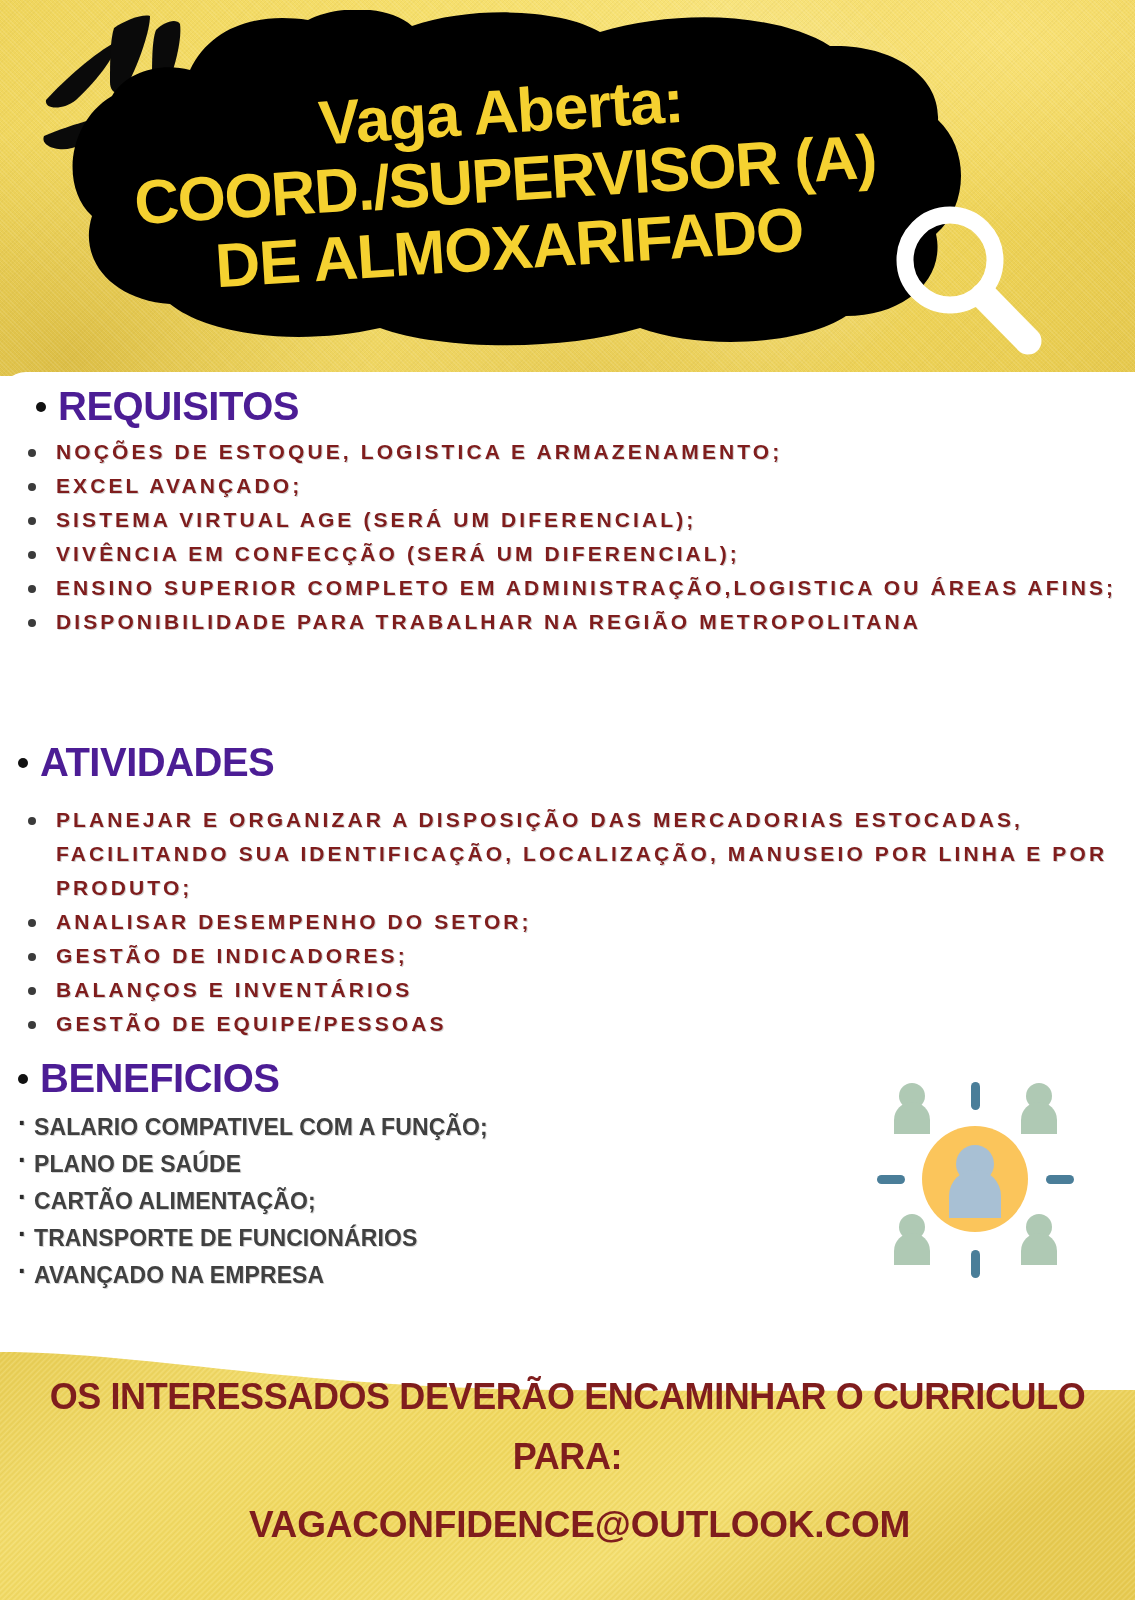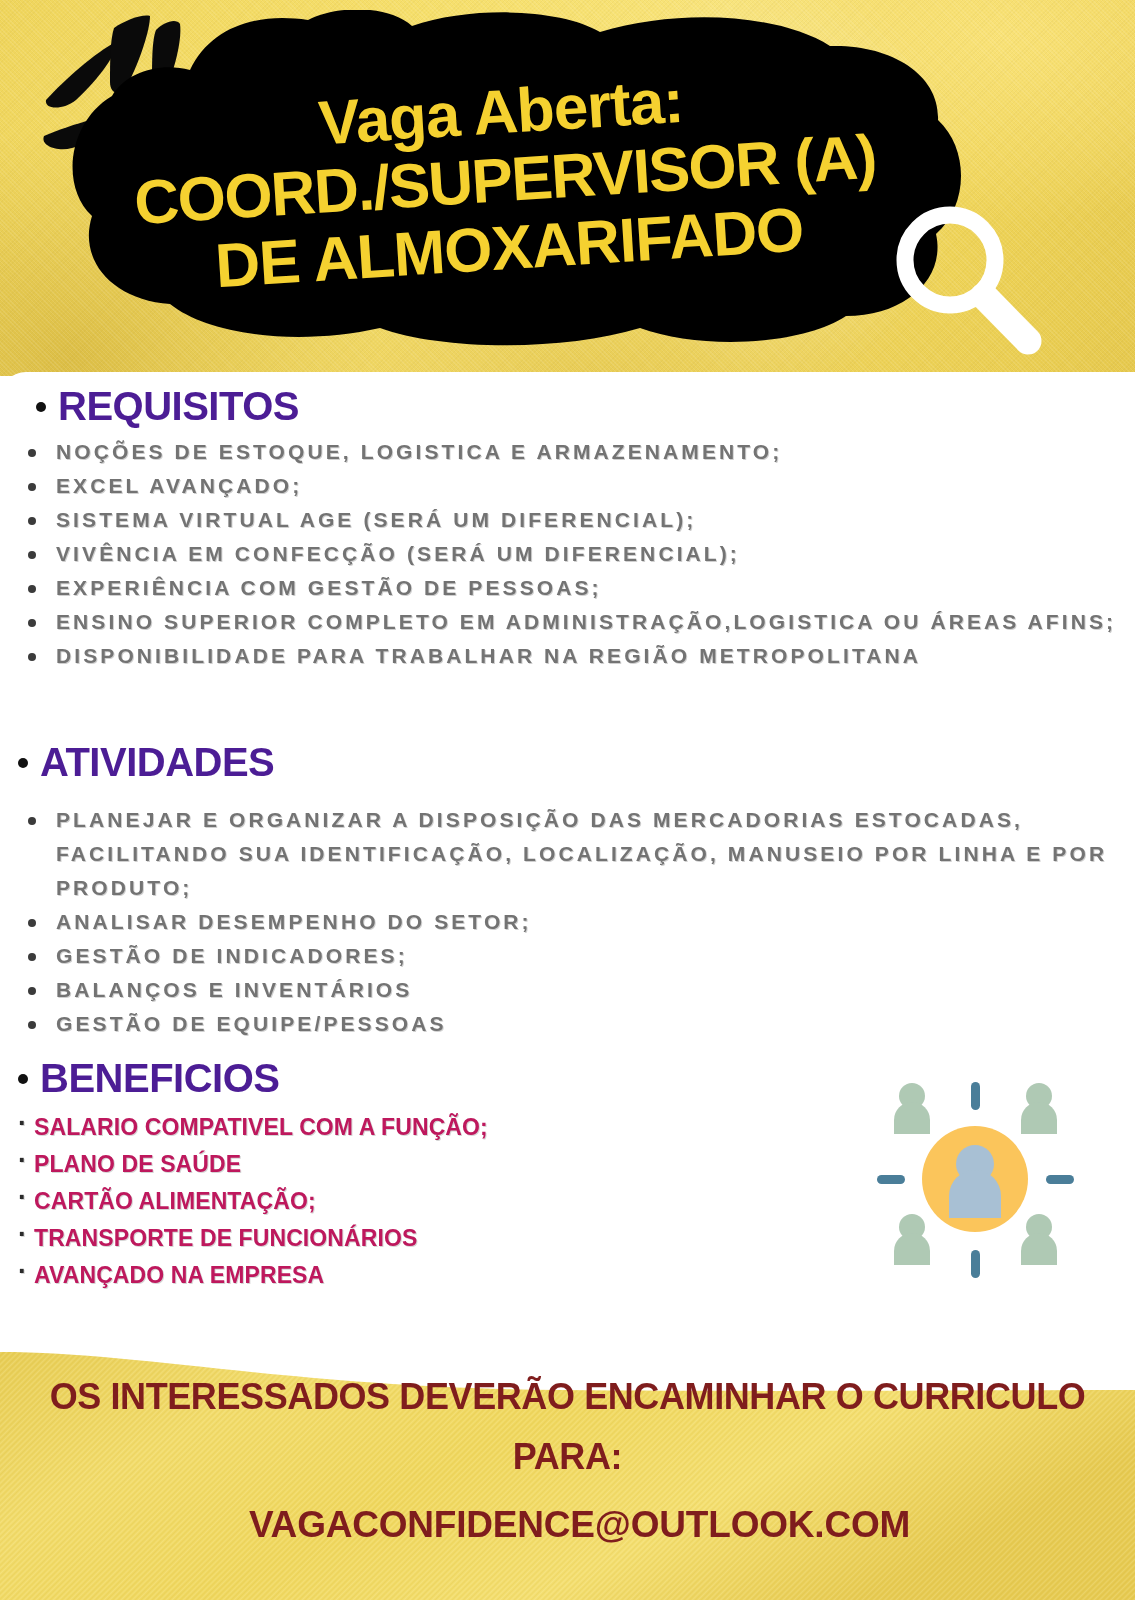--- a/index.html
+++ b/index.html
@@ -87,33 +87,33 @@
   h2.sec{margin:0;font-size:40px;font-weight:bold;color:#4c1d95;letter-spacing:-0.5px;}
 
   
   ul.spaced{margin:0;padding:0;list-style:none;}
   ul.spaced li{
     position:relative;
     padding-left:42px;
     font-size:21px;
     font-weight:bold;
     letter-spacing:3.1px;
-    color:#737373;
+    color:#7f1d1d;
     line-height:34px;
     text-shadow:1px 1px 0 rgba(150,150,150,.45);
   }
   ul.spaced li::before{
     content:"";position:absolute;left:14px;top:14px;
     width:8px;height:8px;border-radius:50%;background:#3b3b3b;
   }
 
   
   ul.tight{margin:0;padding:0;list-style:none;}
   ul.tight li{
-    font-size:23px;font-weight:bold;color:#be185d;
+    font-size:23px;font-weight:bold;color:#404040;
     line-height:37px;letter-spacing:.1px;
     padding-left:20px;position:relative;
     text-shadow:1px 1px 0 rgba(150,150,150,.40);
   }
   ul.tight li::before{
     content:"·";position:absolute;left:4px;top:-4px;font-size:27px;color:#2b2b2b;
   }
   ul.tight li.dbl::before{content:"··";left:0px;letter-spacing:-3px;}
 
   #req{position:absolute;left:14px;top:12px;width:1110px;}
@@ -200,21 +200,20 @@
     <section id="req">
       <div class="heading">
         <span class="hbullet"></span>
         <h2 class="sec">REQUISITOS</h2>
       </div>
       <ul class="spaced" id="reqlist">
         <li> NOÇÕES DE ESTOQUE, LOGISTICA E ARMAZENAMENTO;</li>
         <li>EXCEL AVANÇADO;</li>
         <li>SISTEMA VIRTUAL AGE (SERÁ UM DIFERENCIAL);</li>
         <li>VIVÊNCIA EM CONFECÇÃO (SERÁ UM DIFERENCIAL);</li>
-        <li>EXPERIÊNCIA COM GESTÃO DE PESSOAS;</li>
         <li>ENSINO SUPERIOR COMPLETO EM ADMINISTRAÇÃO,LOGISTICA OU ÁREAS AFINS;</li>
         <li>DISPONIBILIDADE PARA TRABALHAR NA REGIÃO METROPOLITANA</li>
       </ul>
     </section>
 
     <section id="ativ">
       <div class="heading">
         <span class="hbullet"></span>
         <h2 class="sec">ATIVIDADES</h2>
       </div>

